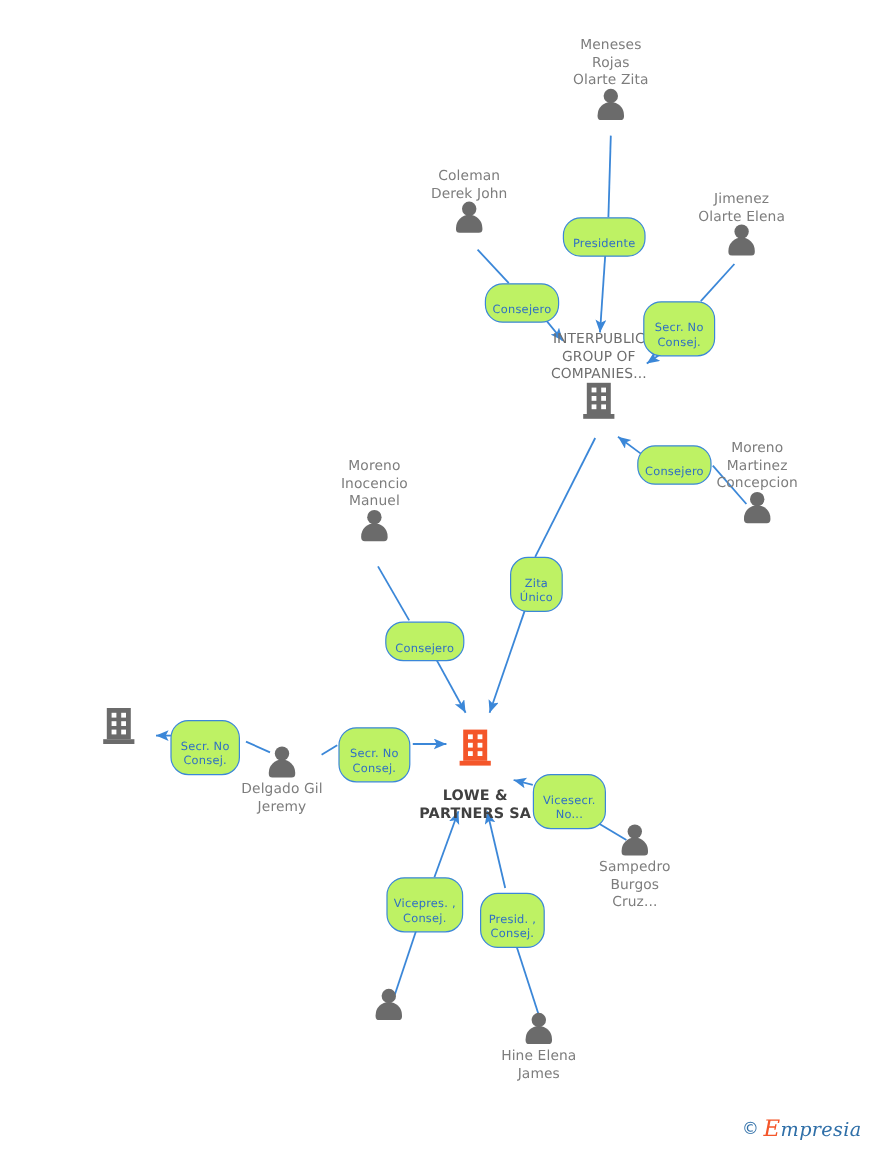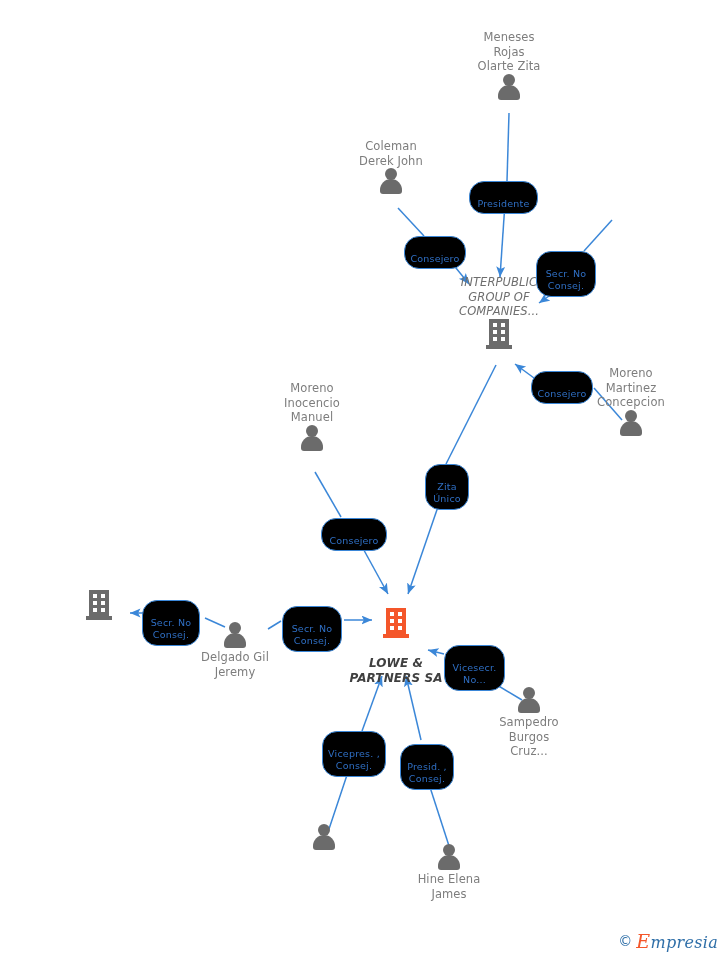--- a/index.html
+++ b/index.html
@@ -17,21 +17,21 @@
   .node{position:absolute;text-align:center;}
   .node .glyph{display:block;margin:0 auto;}
   .node .nlabel{
     display:block;
     font-size:11.5px;
     line-height:14.5px;
     color:#7d7d7d;
     white-space:pre-line;
     letter-spacing:0.1px;
   }
-  .node.company .nlabel{color:#6e6e6e;font-style:italic;}
+  .node.company .nlabel{color:#6e6e6e;}
   .node.focus .nlabel{color:#404040;font-weight:bold;font-size:12px;line-height:15px;margin-top:18px;}
 
   
   .person-ico{width:26px;height:28px;position:relative;}
   .person-ico .head{
     position:absolute;left:50%;top:0;transform:translateX(-50%);
     width:12px;height:12px;border-radius:50%;background:#6b6b6b;
   }
   .person-ico .body{
     position:absolute;left:50%;top:11px;transform:translateX(-50%);
@@ -48,21 +48,21 @@
     position:absolute;left:0;bottom:0;width:26px;height:4px;background:#6b6b6b;
   }
   .bldg .win{position:absolute;background:#ffffff;width:4px;height:4px;}
   .bldg.orange .tower,.bldg.orange .base{background:#f4562a;}
 
   
   .rel{
     position:absolute;
     border:1.4px solid #3b87d8;
     border-radius:15px;
-    background:#000000;
+    background:#bef264;
     color:#2f6fc4;
     font-size:9.5px;
     line-height:12.5px;
     text-align:center;
     padding:3px 5px;
     box-sizing:border-box;
     white-space:pre-line;
     letter-spacing:0.2px;
   }
 
@@ -142,20 +142,28 @@
 
   <div class="node person" style="left:336px;top:139px;width:110px;">
     <span class="nlabel">Coleman
 Derek John</span>
     <span class="glyph person-ico">
       <span class="head"></span>
         <span class="body"></span>
     </span>
   </div>
 
+  <div class="node person" style="left:562px;top:158px;width:112px;">
+    <span class="nlabel">Jimenez
+Olarte Elena</span>
+    <span class="glyph person-ico">
+      <span class="head"></span>
+        <span class="body"></span>
+    </span>
+  </div>
 
   <div class="node company" style="left:443px;top:275px;width:112px;">
     <span class="nlabel">INTERPUBLIC
 GROUP OF
 COMPANIES...</span>
     <span class="glyph bldg">
       <span class="tower"></span>
         <span class="base"></span>
       <span class="win" style="left:7px;top:4px;"></span>
         <span class="win" style="left:15px;top:4px;"></span>

